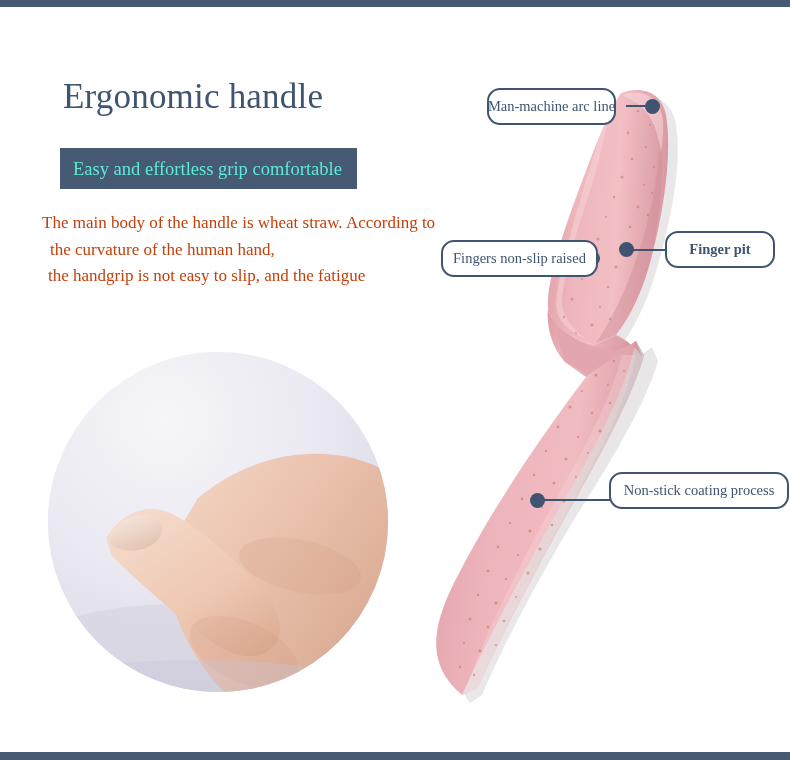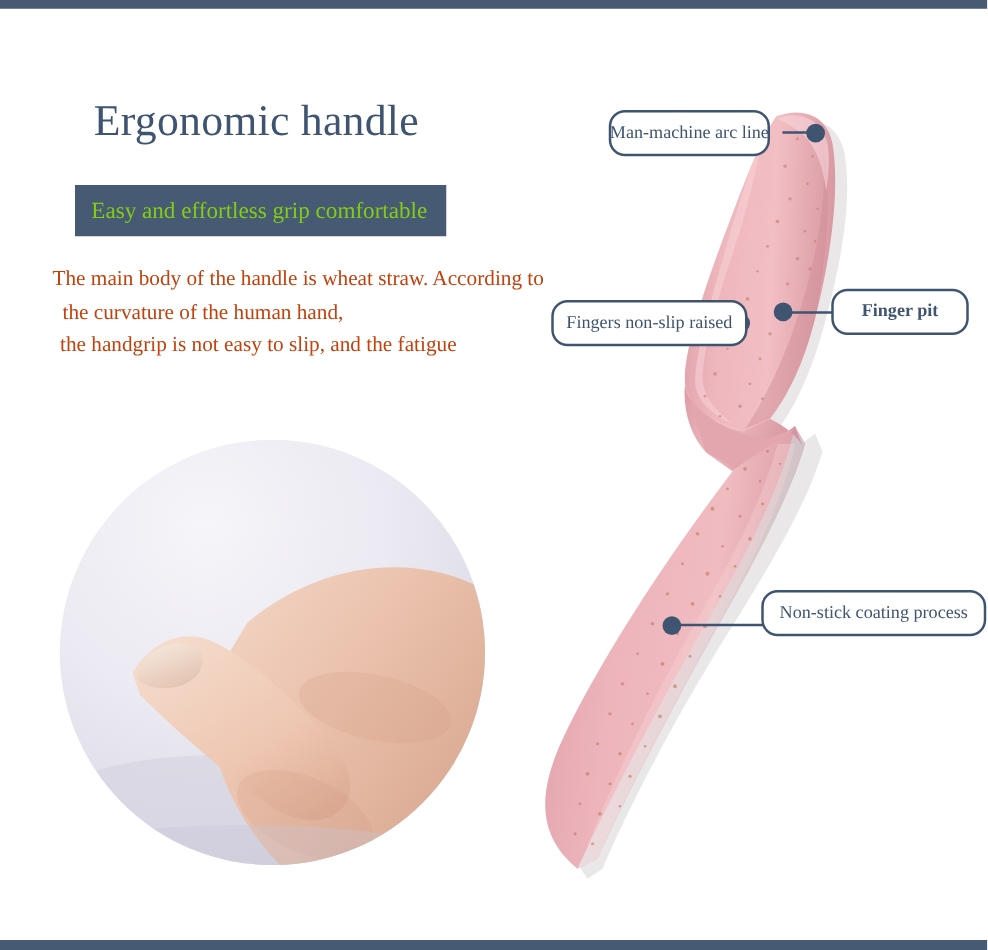--- a/index.html
+++ b/index.html
@@ -33,36 +33,35 @@
   
   #headline {
     position: absolute;
     left: 63px;
     top: 75px;
     font-size: 35px;
     line-height: 44px;
     color: #3f5470;
     letter-spacing: 0.2px;
     white-space: nowrap;
-    margin-left: 12px;
   }
 
   #subtitle-badge {
     position: absolute;
     left: 60px;
     top: 148px;
     width: 297px;
     height: 41px;
     background: #465a73;
     display: flex;
     align-items: center;
     padding-left: 13px;
   }
   #subtitle-badge .txt {
-    color: #84cc16;
+    color: #5eead4;
     font-size: 18.5px;
     line-height: 22px;
     white-space: nowrap;
   }
 
   
   #body-copy {
     position: absolute;
     left: 42px;
     top: 210px;

